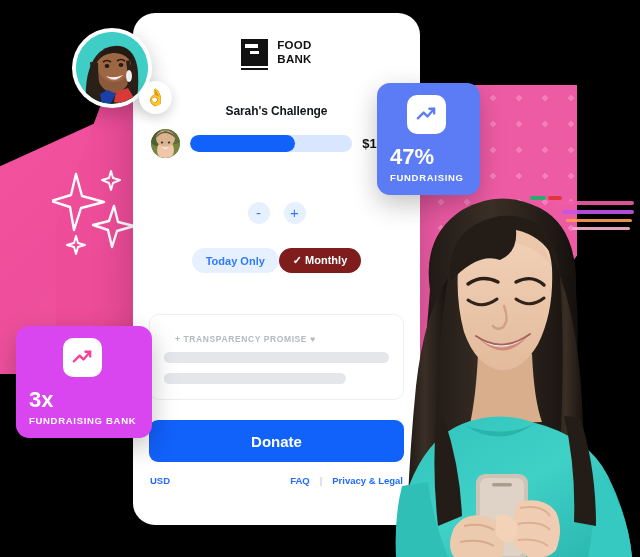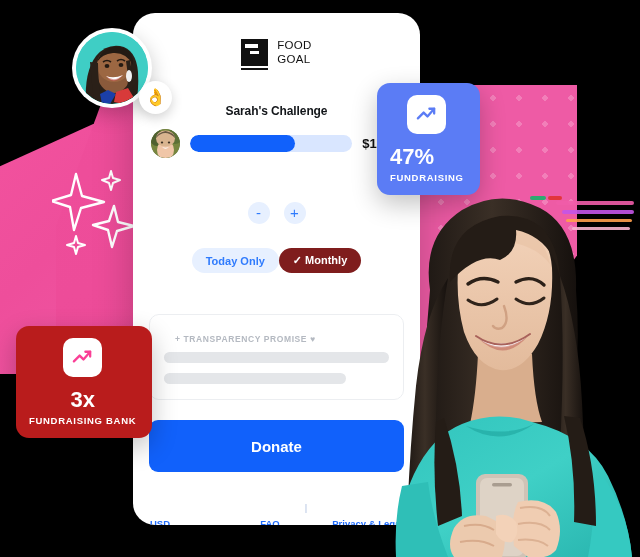--- a/index.html
+++ b/index.html
@@ -60,21 +60,21 @@
     content: ""; position: absolute; left: 4px; top: 5px;
     width: 13px; height: 4px; background: #fff;
   }
   .logo-mark::after {
     content: ""; position: absolute; left: 9px; top: 12px;
     width: 9px; height: 3px; background: #fff;
   }
   .logo-bar {
     position: absolute; left: 0; bottom: -4px; width: 27px; height: 2px; background: #111;
   }
-  .logo-text { font-size: 11.5px; font-weight: normal; line-height: 1.15; color: #111; letter-spacing: .3px; }
+  .logo-text { font-size: 11.5px; font-weight: bold; line-height: 1.15; color: #111; letter-spacing: .3px; }
 
   
   .challenge-title {
     text-align: center; font-size: 12px; font-weight: bold; color: #13161a;
     margin-top: 38px; letter-spacing: -.1px;
   }
   .progress-row {
     display: flex; align-items: center; gap: 10px;
     padding: 0 18px; margin-top: 11px;
   }
@@ -127,41 +127,41 @@
     letter-spacing: .6px; margin: -20px 0 0 6px; background: #fff;
     display: inline-block; padding: 0 5px;
   }
   .skeleton { height: 11px; border-radius: 6px; background: #e4e6e9; }
   .skeleton.s1 { width: 100%; margin-top: 6px; }
   .skeleton.s2 { width: 81%; margin-top: 10px; }
 
   
   .donate-btn {
     display: block; margin: 20px 16px 0; width: calc(100% - 32px);
-    height: 52px; border: none; border-radius: 9px; background: #1161fb;
+    height: 42px; border: none; border-radius: 9px; background: #1161fb;
     color: #fff; font-size: 15px; font-weight: bold; cursor: pointer;
     font-family: "Liberation Sans", sans-serif;
   }
   .footer-row {
     display: flex; align-items: center; justify-content: space-between;
     margin: 13px 17px 0; font-size: 9.5px; font-weight: bold; color: #1f6bfb;
   }
-  .footer-right { display: flex; align-items: center; gap: 25px; }
+  .footer-right { display: flex; align-items: center; gap: 10px; }
   .footer-sep { color: #aebfe0; font-weight: normal; }
-  .footer-link { cursor: pointer; margin-top: 33px; }
+  .footer-link { cursor: pointer; }
 
   
   .badge {
     position: absolute; display: flex; align-items: center; gap: 12px;
     border-radius: 13px; padding: 12px 16px 12px 13px;
     box-shadow: 0 9px 26px rgba(0,0,0,.24);
     flex-direction: column;
   }
   .badge-blue { left: 377px; top: 83px; background: #5b7cf5; }
-  .badge-pink { left: 16px; top: 326px; background: #b91c1c; text-align: center; }
+  .badge-pink { left: 16px; top: 326px; background: #d946ef; }
   .badge-icon {
     width: 39px; height: 39px; border-radius: 10px; background: #fff;
     flex: none; display: flex; align-items: center; justify-content: center;
   }
   .badge-big { font-size: 22px; font-weight: bold; color: #fff; line-height: 1; }
   .badge-sub {
     font-size: 9.5px; font-weight: bold; color: #fff;
     letter-spacing: .7px; margin-top: 4px;
   }
 
@@ -212,21 +212,21 @@
   </svg>
 
   <div class="card">
 
     <div class="logo-row">
       <div class="logo-mark">
         <span class="logo-bar"></span>
       </div>
       <div class="logo-text">
         <div>FOOD</div>
-        <div>GOAL</div>
+        <div>BANK</div>
       </div>
     </div>
 
     <div class="challenge-title">Sarah's Challenge</div>
 
     <div class="progress-row">
       <div class="mini-avatar">
         <svg viewBox="0 0 29 29" width="29" height="29">
           <defs>
             <clipPath id="mc">

